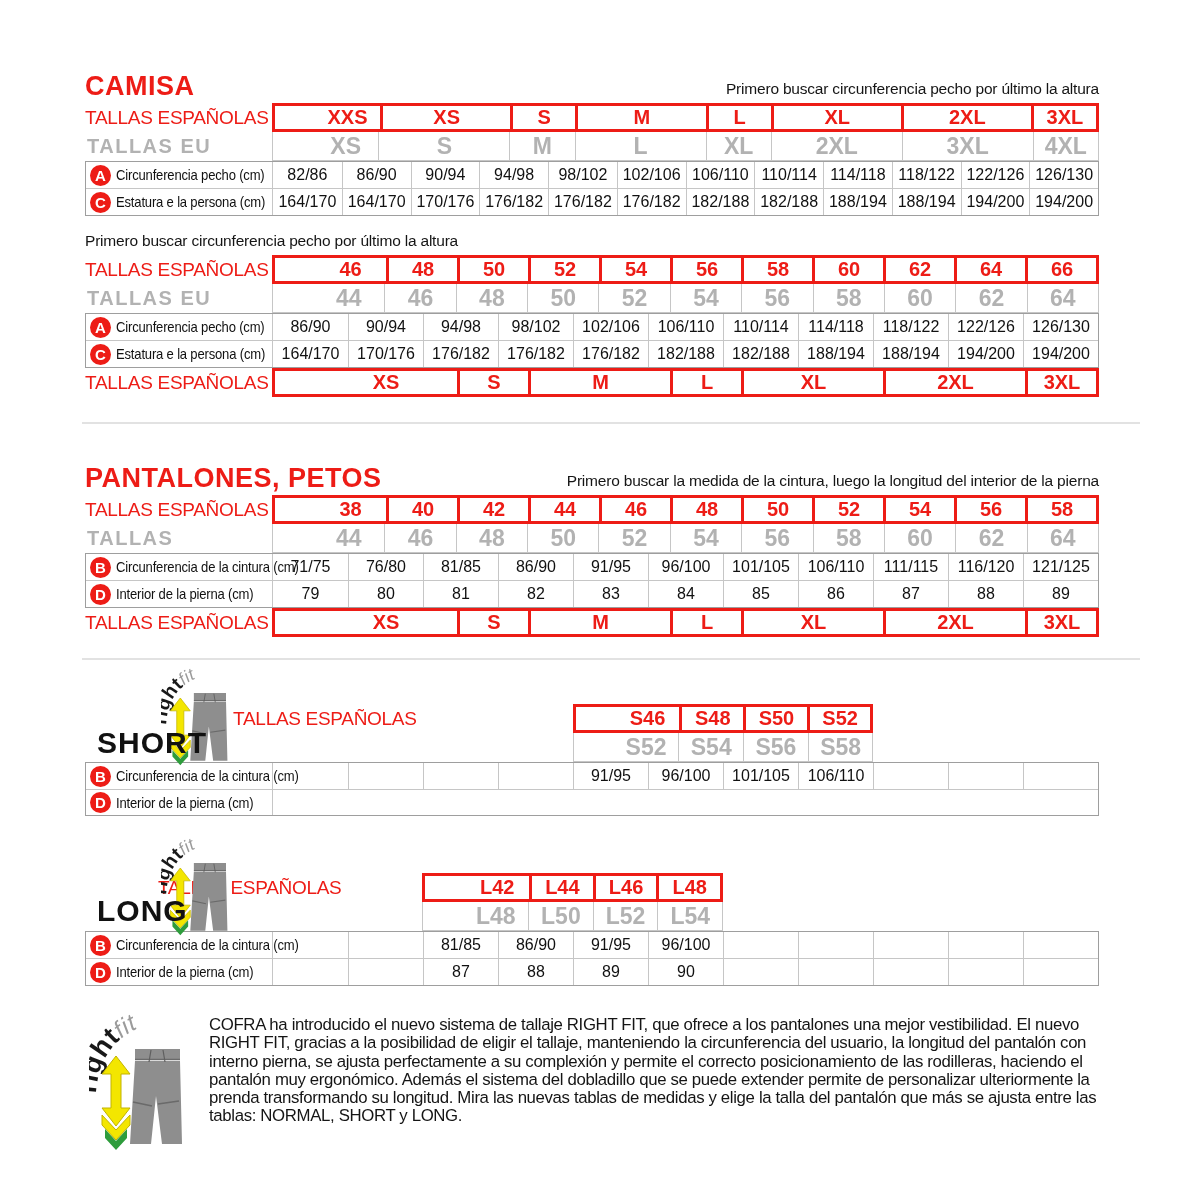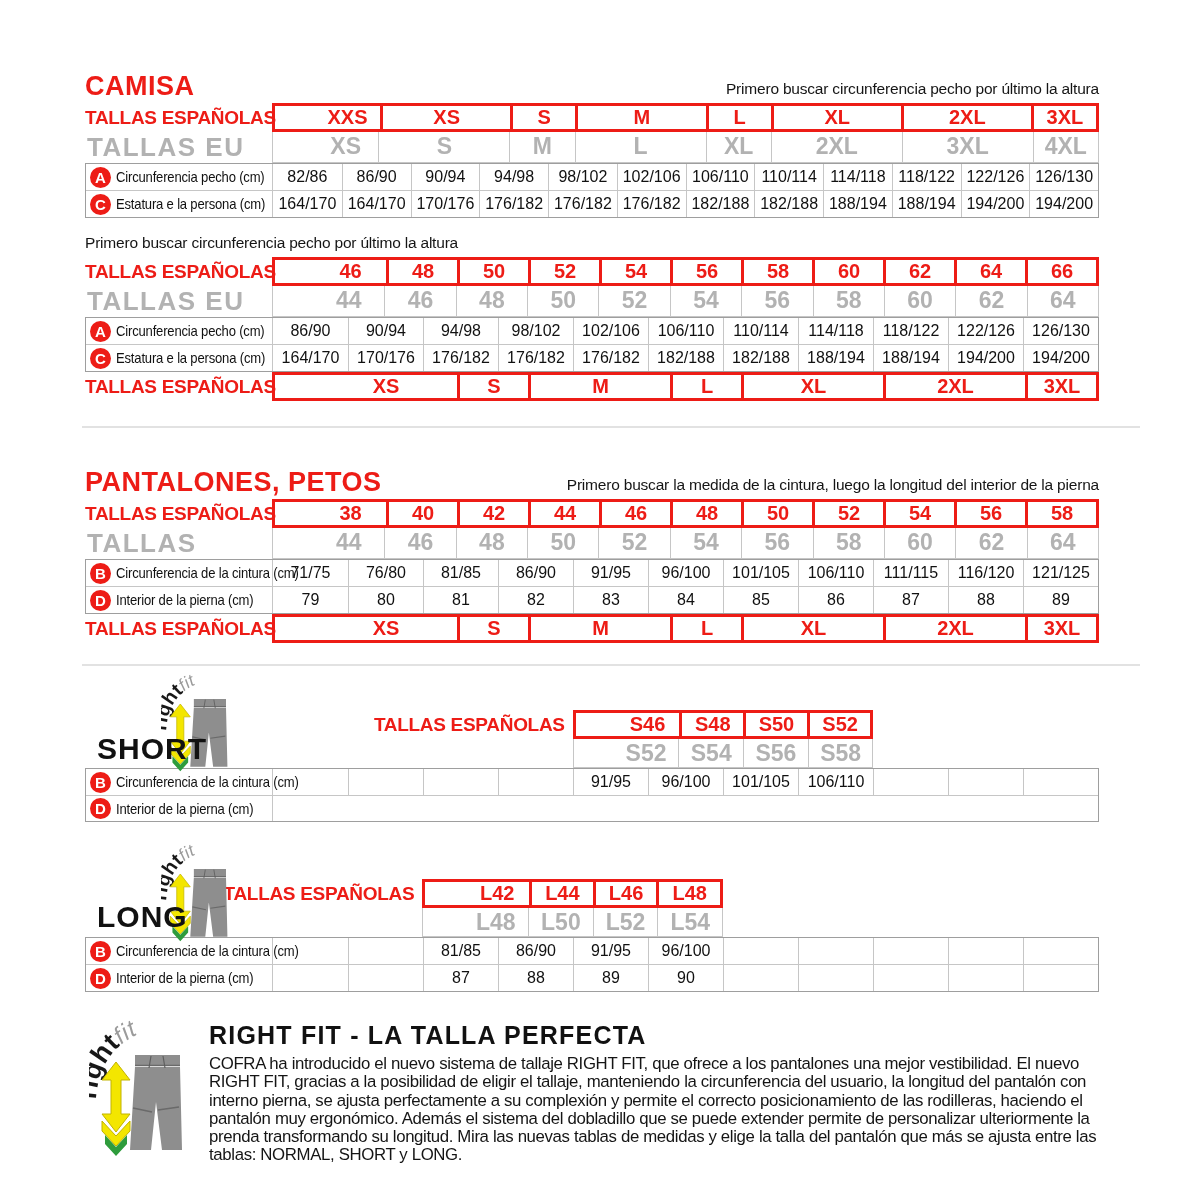--- a/index.html
+++ b/index.html
@@ -7,22 +7,22 @@
   .page{position:relative;width:1200px;height:1200px;overflow:hidden;}
   .content{margin-left:85px;width:1014px;padding-top:72px;}
 
   .sec-head{display:flex;justify-content:space-between;align-items:flex-end;margin-bottom:3px;}
   .title{margin:0;color:var(--red);font-size:27px;font-weight:bold;letter-spacing:.5px;line-height:28px;}
   .note{font-size:15.5px;color:#151515;letter-spacing:-.2px;padding-bottom:2px;}
 
   
   .grow{display:grid;grid-template-columns:187px 1fr;}
   .growf{display:grid;grid-template-columns:187px repeat(11,1fr);}
-  .rlab{color:var(--red);font-weight:bold;font-size:19px;text-align:right;padding-right:8px;align-self:center;letter-spacing:-.3px;white-space:nowrap;}
-  .glab{color:var(--gray);font-weight:bold;font-size:26px;letter-spacing:1.5px;align-self:center;padding-left:2px;white-space:nowrap;}
+  .rlab{color:var(--red);font-weight:normal;font-size:19px;text-align:center;padding-right:8px;align-self:center;letter-spacing:-.3px;white-space:nowrap;}
+  .glab{color:var(--gray);font-weight:bold;font-size:20px;letter-spacing:1.5px;align-self:center;padding-left:2px;white-space:nowrap;}
   .strip{display:grid;padding-left:40px;}
   .red-strip{border:3px solid var(--red);}
   .red-strip .cell{border-left:3px solid var(--red);color:var(--red);font-weight:bold;font-size:20px;line-height:21px;text-align:center;padding:1px 0;}
   .red-strip .cell:first-child{border-left:none;}
   .gray-strip{border:1px solid var(--border);border-top:none;}
   .gray-strip .cell{border-left:1px solid var(--border);color:var(--gray);font-weight:bold;font-size:23px;line-height:26px;text-align:center;padding:1px 0;}
   .gray-strip .cell:first-child{border-left:none;}
 
   .mblock{border:1.5px solid #9e9e9e;}
   .mrow{display:grid;grid-template-columns:187px 1fr;}
@@ -497,19 +497,18 @@
       <path d="M62,36 l-2,12 M74,36 l2,12" stroke="#5f5f5f" stroke-width="1.2" fill="none"></path>
       <path d="M44,88 l19,4 M69,90 l21,-3" stroke="#6a6a6a" stroke-width="1.6" fill="none"></path>
     </g>
     <g>
       <polygon points="27,42 13,60 22,60 22,94 13,94 27,112 41,94 32,94 32,60 41,60" fill="#f3e600" stroke="#c2b300" stroke-width="1"></polygon>
       <polygon points="13,101 27,116 41,101 41,111 27,126 13,111" fill="#f3e600" stroke="#c2b300" stroke-width="1"></polygon>
       <polygon points="16,115 27,127 38,115 38,124 27,136 16,124" fill="#2e9c3c"></polygon>
     </g>
   </svg></div>
       <div class="rf-text">
-        <h3 class="rf-title">RIGHT FIT - LA TALLA PERFECTA</h3>
         <p class="rf-par">COFRA ha introducido el nuevo sistema de tallaje RIGHT FIT, que ofrece a los pantalones una mejor vestibilidad. El nuevo RIGHT FIT, gracias a la posibilidad de eligir el tallaje, manteniendo la circunferencia del usuario, la longitud del pantalón con interno pierna, se ajusta perfectamente a su complexión y permite el correcto posicionamiento de las rodilleras, haciendo el pantalón muy ergonómico. Además el sistema del dobladillo que se puede extender permite de personalizar ulteriormente la prenda transformando su longitud. Mira las nuevas tablas de medidas y elige la talla del pantalón que más se ajusta entre las tablas: NORMAL, SHORT y LONG.</p>
       </div>
     </section>
 
   </div>
 </div>
 
 </body></html>

